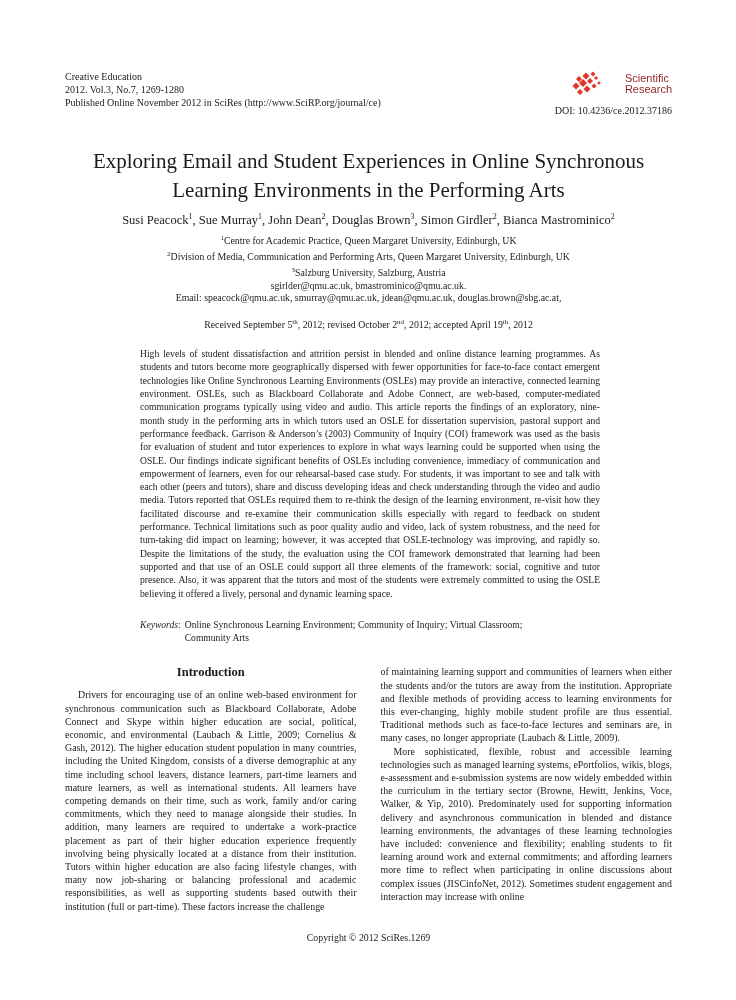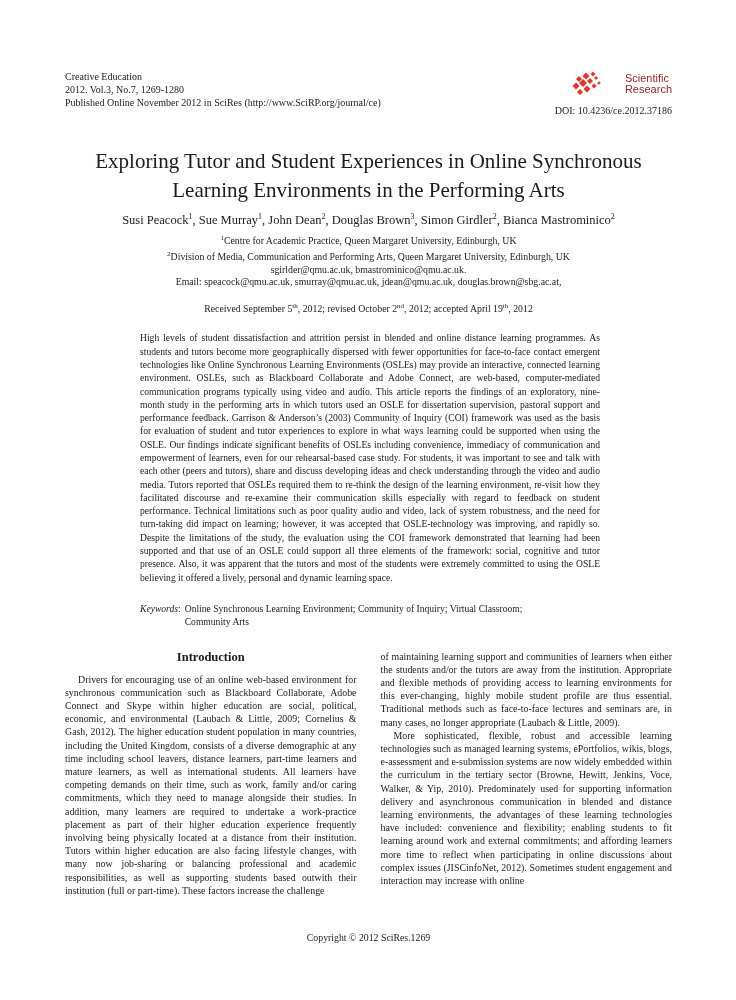--- a/index.html
+++ b/index.html
@@ -79,31 +79,32 @@
         <div class="logo-text">
           <div>Scientific</div>
           <div>Research</div>
         </div>
       </div>
       <div class="doi-line">DOI: 10.4236/ce.2012.37186</div>
     </div>
   </div>
 
   <h1 class="title">
-    <span>Exploring Tutor and Student Experiences in Online Synchronous</span><br>
+    <span>Exploring Email and Student Experiences in Online Synchronous</span><br>
     <span>Learning Environments in the Performing Arts</span>
   </h1>
 
   <div class="authors">
     <span>Susi Peacock</span><sup>1</sup><span>, </span><span>Sue Murray</span><sup>1</sup><span>, </span><span>John Dean</span><sup>2</sup><span>, </span><span>Douglas Brown</span><sup>3</sup><span>, </span><span>Simon Girdler</span><sup>2</sup><span>, </span><span>Bianca Mastrominico</span><sup>2</sup>
   </div>
 
   <div class="affiliations">
     <div><sup>1</sup><span>Centre for Academic Practice, Queen Margaret University, Edinburgh, UK</span></div>
     <div><sup>2</sup><span>Division of Media, Communication and Performing Arts, Queen Margaret University, Edinburgh, UK</span></div>
+    <div><sup>3</sup><span>Salzburg University, Salzburg, Austria</span></div>
     <div><span>sgirlder@qmu.ac.uk, bmastrominico@qmu.ac.uk.</span></div>
     <div><span>Email: speacock@qmu.ac.uk, smurray@qmu.ac.uk, jdean@qmu.ac.uk, douglas.brown@sbg.ac.at,</span></div>
   </div>
 
   <div class="received">
     <span>Received September 5</span><sup>th</sup><span>, 2012; revised October 2</span><sup>nd</sup><span>, 2012; accepted April 19</span><sup>th</sup><span>, 2012</span>
   </div>
 
   <div class="abstract">High levels of student dissatisfaction and attrition persist in blended and online distance learning programmes. As students and tutors become more geographically dispersed with fewer opportunities for face-to-face contact emergent technologies like Online Synchronous Learning Environments (OSLEs) may provide an interactive, connected learning environment. OSLEs, such as Blackboard Collaborate and Adobe Connect, are web-based, computer-mediated communication programs typically using video and audio. This article reports the findings of an exploratory, nine-month study in the performing arts in which tutors used an OSLE for dissertation supervision, pastoral support and performance feedback. Garrison &amp; Anderson’s (2003) Community of Inquiry (COI) framework was used as the basis for evaluation of student and tutor experiences to explore in what ways learning could be supported when using the OSLE. Our findings indicate significant benefits of OSLEs including convenience, immediacy of communication and empowerment of learners, even for our rehearsal-based case study. For students, it was important to see and talk with each other (peers and tutors), share and discuss developing ideas and check understanding through the video and audio media. Tutors reported that OSLEs required them to re-think the design of the learning environment, re-visit how they facilitated discourse and re-examine their communication skills especially with regard to feedback on student performance. Technical limitations such as poor quality audio and video, lack of system robustness, and the need for turn-taking did impact on learning; however, it was accepted that OSLE-technology was improving, and rapidly so. Despite the limitations of the study, the evaluation using the COI framework demonstrated that learning had been supported and that use of an OSLE could support all three elements of the framework: social, cognitive and tutor presence. Also, it was apparent that the tutors and most of the students were extremely committed to using the OSLE believing it offered a lively, personal and dynamic learning space.</div>
 

